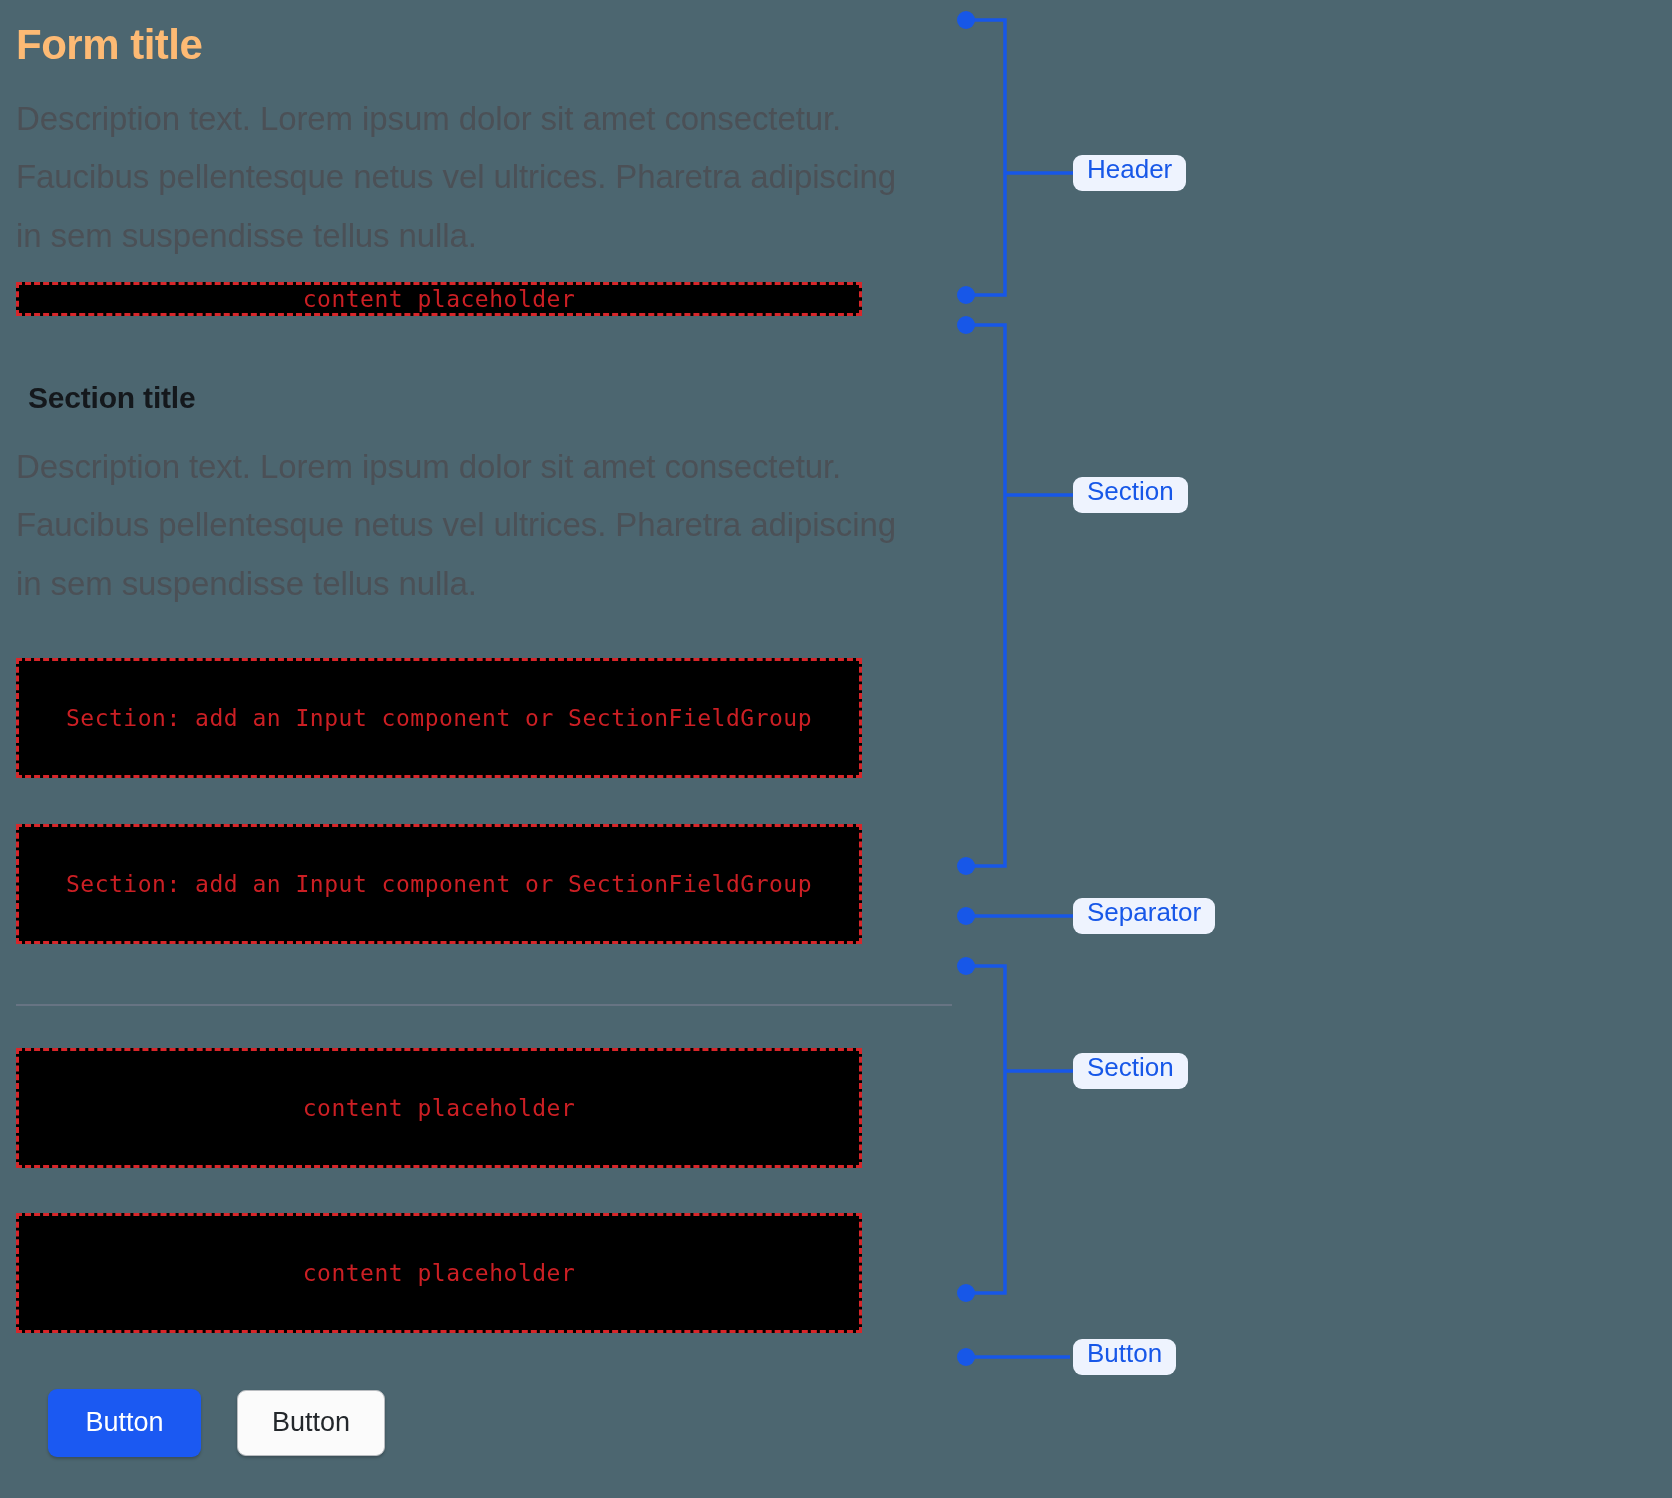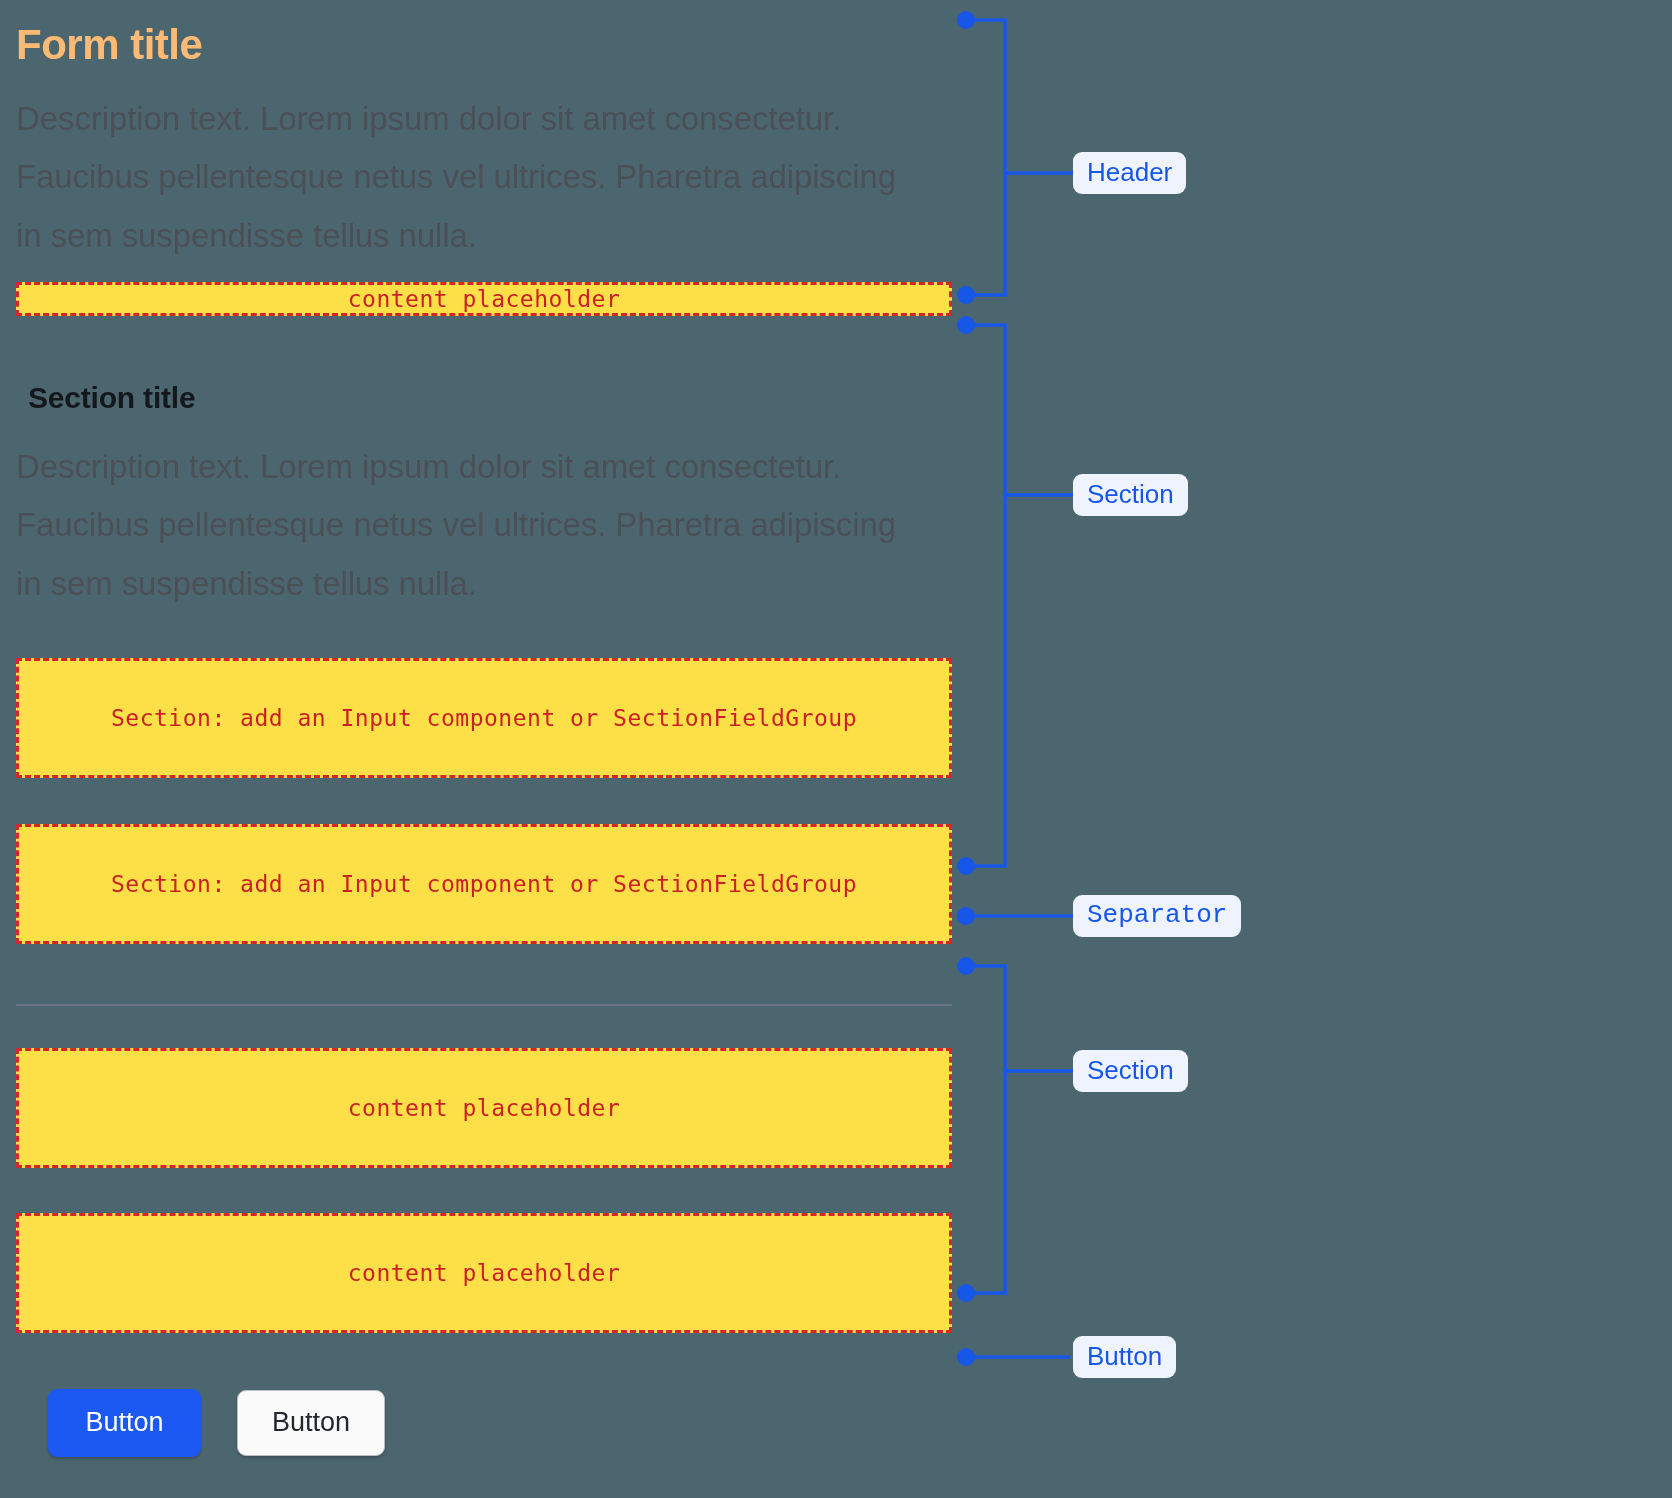--- a/index.html
+++ b/index.html
@@ -54,30 +54,30 @@
     color: #4b5056;
     line-height: 1.78;
     margin: 0;
     letter-spacing: -0.1px;
     max-width: 905px;
   }
 
   
   .ph {
     box-sizing: border-box;
-    background: #fde047;
+    background: #000000;
     border: 3px dashed #d7262a;
     color: #cc1f24;
     font-family: "DejaVu Sans Mono", "Liberation Mono", monospace;
     font-size: 23px;
     display: flex;
     align-items: center;
     justify-content: center;
     letter-spacing: 0.5px;
-    width: 936px;
+    width: 846px;
   }
   .ph-slim  { height: 34px; }
   .ph-tall  { height: 120px; }
 
   
   .separator {
     width: 936px;
     height: 2px;
     background: #7d7f94;
     opacity: 0.55;
@@ -128,21 +128,21 @@
     pointer-events: none;
   }
 
   .anno-chip {
     position: absolute;
     background: #eef3fe;
     color: #1757e8;
     font-family: "Liberation Sans", sans-serif;
     font-size: 26px;
     border-radius: 9px;
-    padding: 7px 14px 9px 14px;
+    padding: 1px 14px 9px 14px;
     white-space: nowrap;
     line-height: 1;
     transform: translateY(-50%);
     pointer-events: auto;
   }
 </style>
 </head>
 <body>
 
 <div id="canvas">
@@ -218,19 +218,19 @@
       <circle cx="966" cy="966" r="9"></circle>
       <circle cx="966" cy="1293" r="9"></circle>
       <circle cx="966" cy="1357" r="9"></circle>
     </g>
   </svg>
 
   <div class="anno-chip" style="left:1073px; top:173px;">Header</div>
 
   <div class="anno-chip" style="left:1073px; top:495px;">Section</div>
 
-  <div class="anno-chip" style="left:1073px; top:916px;font-family:Liberation Mono, monospace;">Separator</div>
+  <div class="anno-chip" style="left:1073px; top:916px;">Separator</div>
 
   <div class="anno-chip" style="left:1073px; top:1071px;">Section</div>
 
   <div class="anno-chip" style="left:1073px; top:1357px;">Button</div>
 
 </div>
 
 </body></html>

